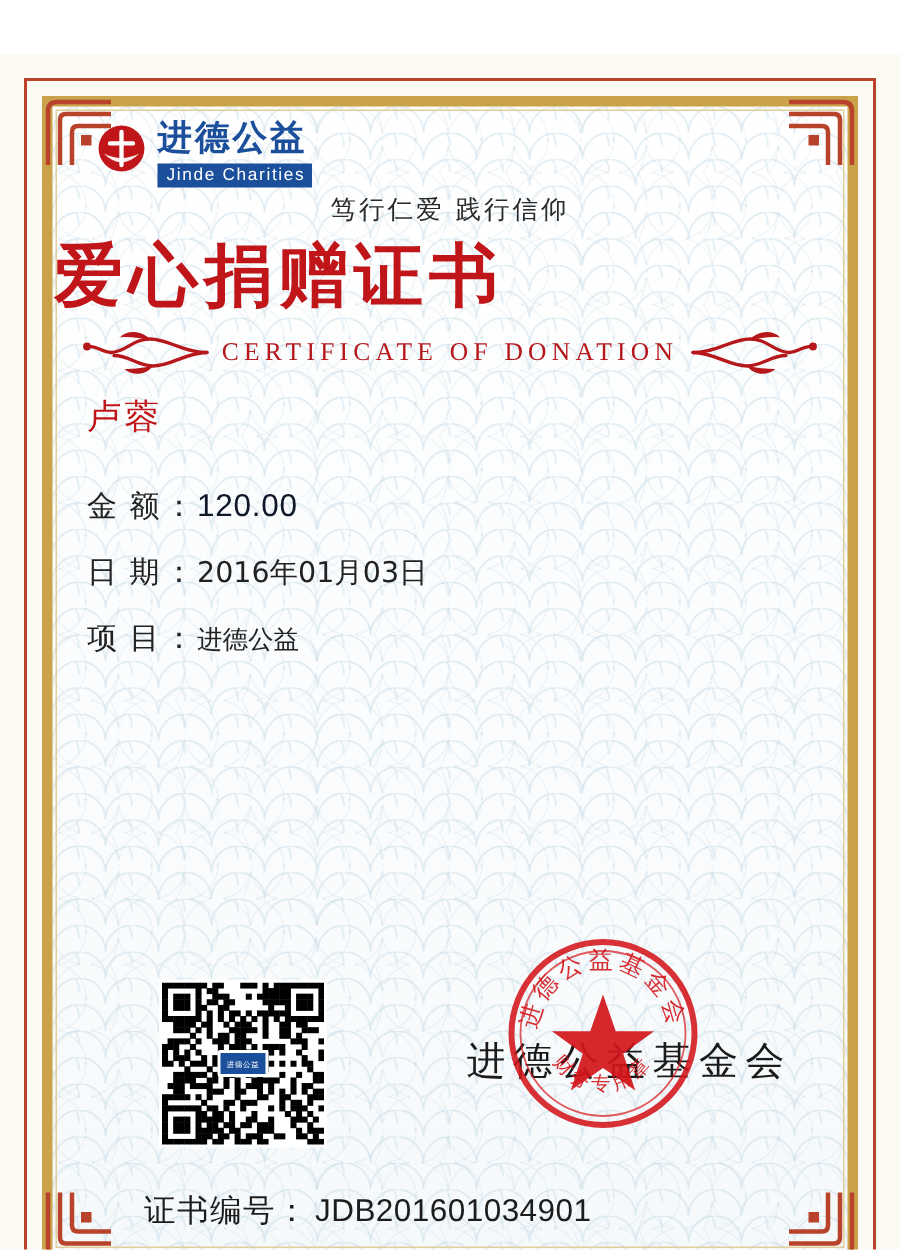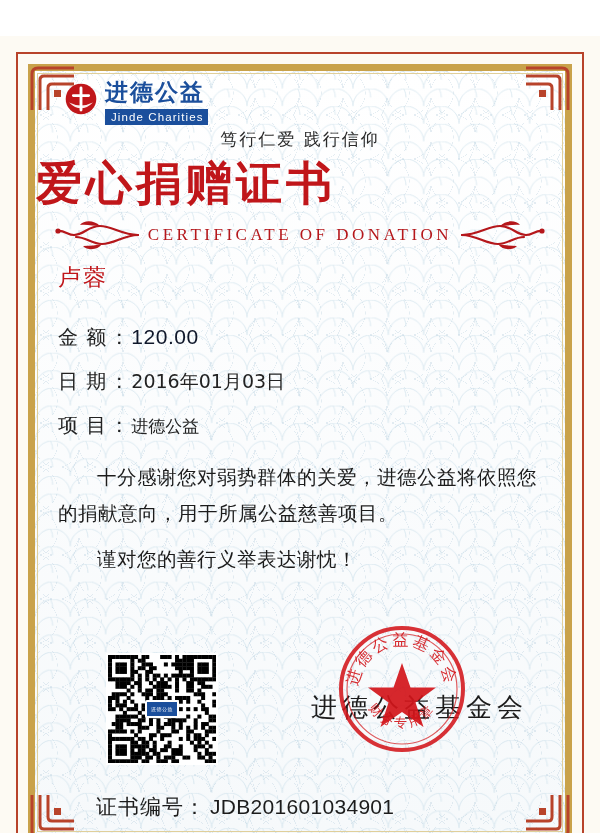--- a/index.html
+++ b/index.html
@@ -437,24 +437,20 @@
         <span class="field-colon">：</span>
         <span class="field-value date">2016年01月03日</span>
       </div>
       <div class="field-row">
         <span class="field-label">项 目</span>
         <span class="field-colon">：</span>
         <span class="field-value project">进德公益</span>
       </div>
     </div>
 
-    <div class="body-text">
-      <p>十分感谢您对弱势群体的关爱，进德公益将依照您的捐献意向，用于所属公益慈善项目。</p>
-      <p>谨对您的善行义举表达谢忱！</p>
-    </div>
 
     <div class="qr">
       <div class="qr-grid" id="qr-grid">
           <svg width="108" height="108" viewBox="0 0 108 108" style="position: absolute; left: 0px; top: 0px;">
             <rect width="108" height="108" fill="#ffffff"></rect>
             <rect x="0.00" y="0.00" width="4.02" height="4.02" fill="#000000"></rect>
             <rect x="3.72" y="0.00" width="4.02" height="4.02" fill="#000000"></rect>
             <rect x="7.45" y="0.00" width="4.02" height="4.02" fill="#000000"></rect>
             <rect x="11.17" y="0.00" width="4.02" height="4.02" fill="#000000"></rect>
             <rect x="14.90" y="0.00" width="4.02" height="4.02" fill="#000000"></rect>

